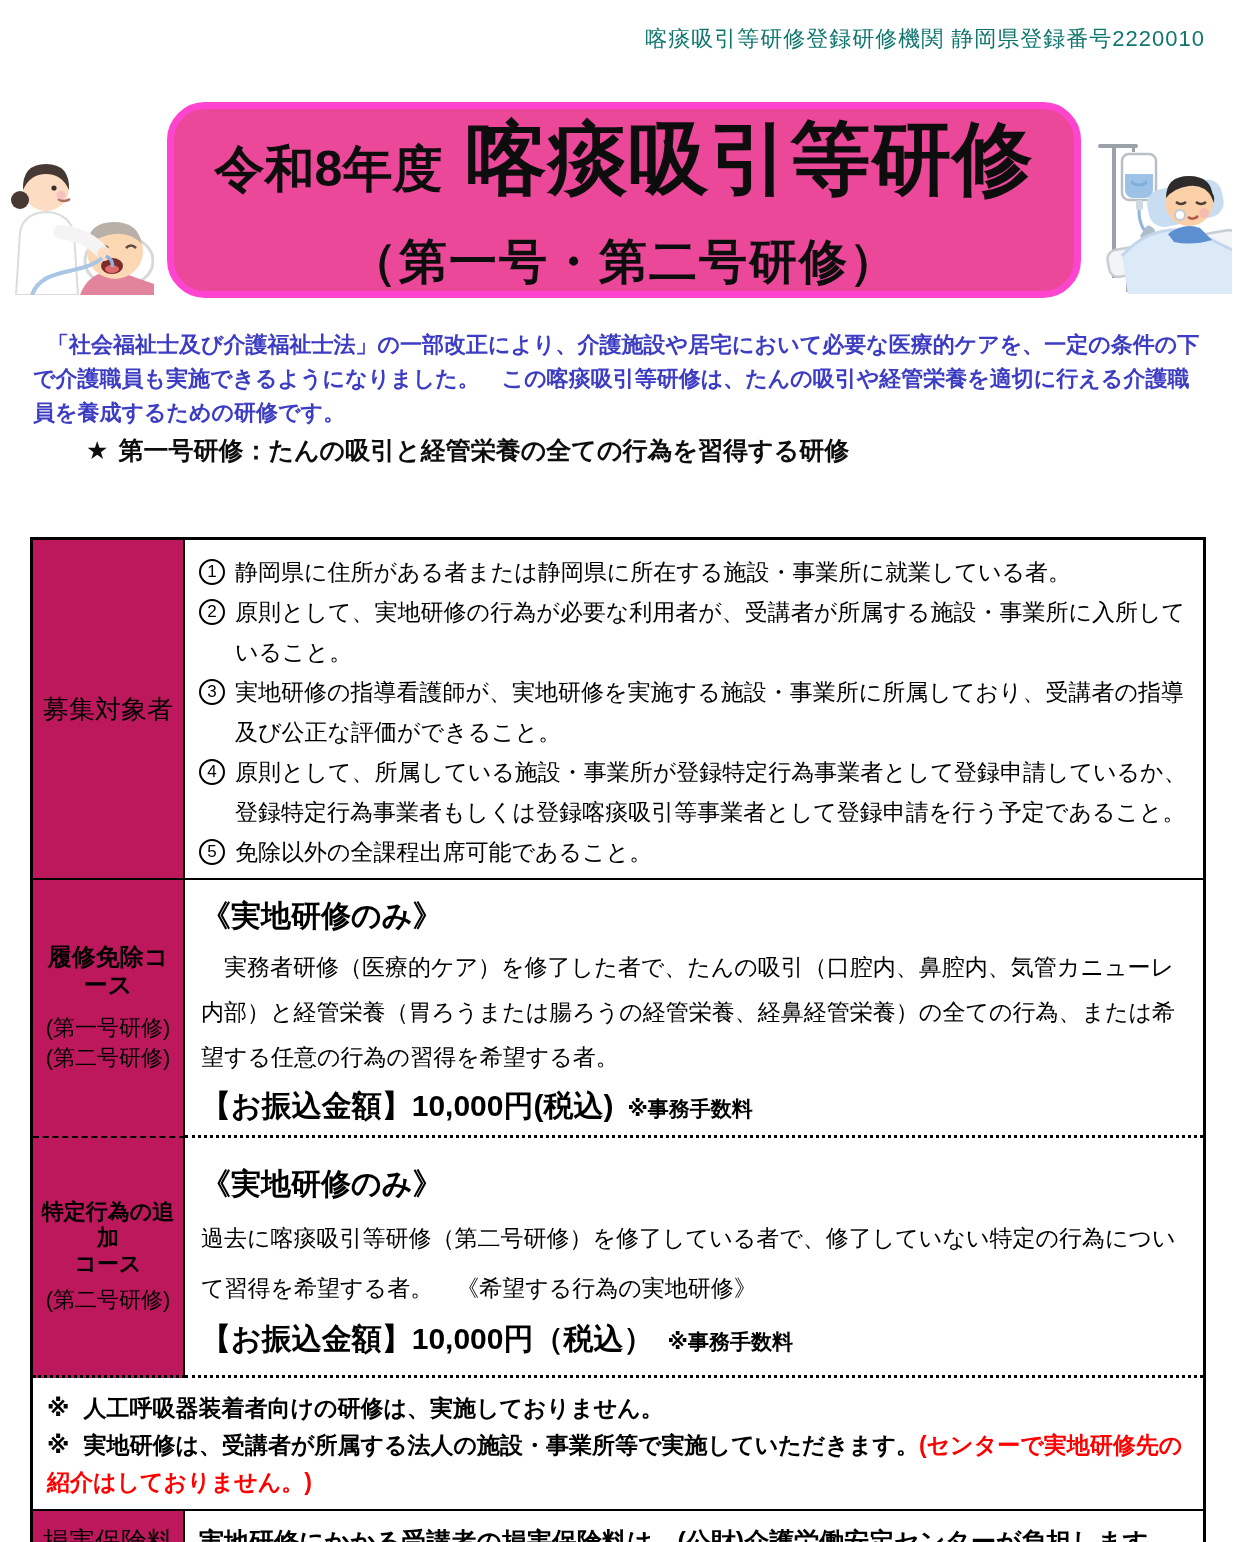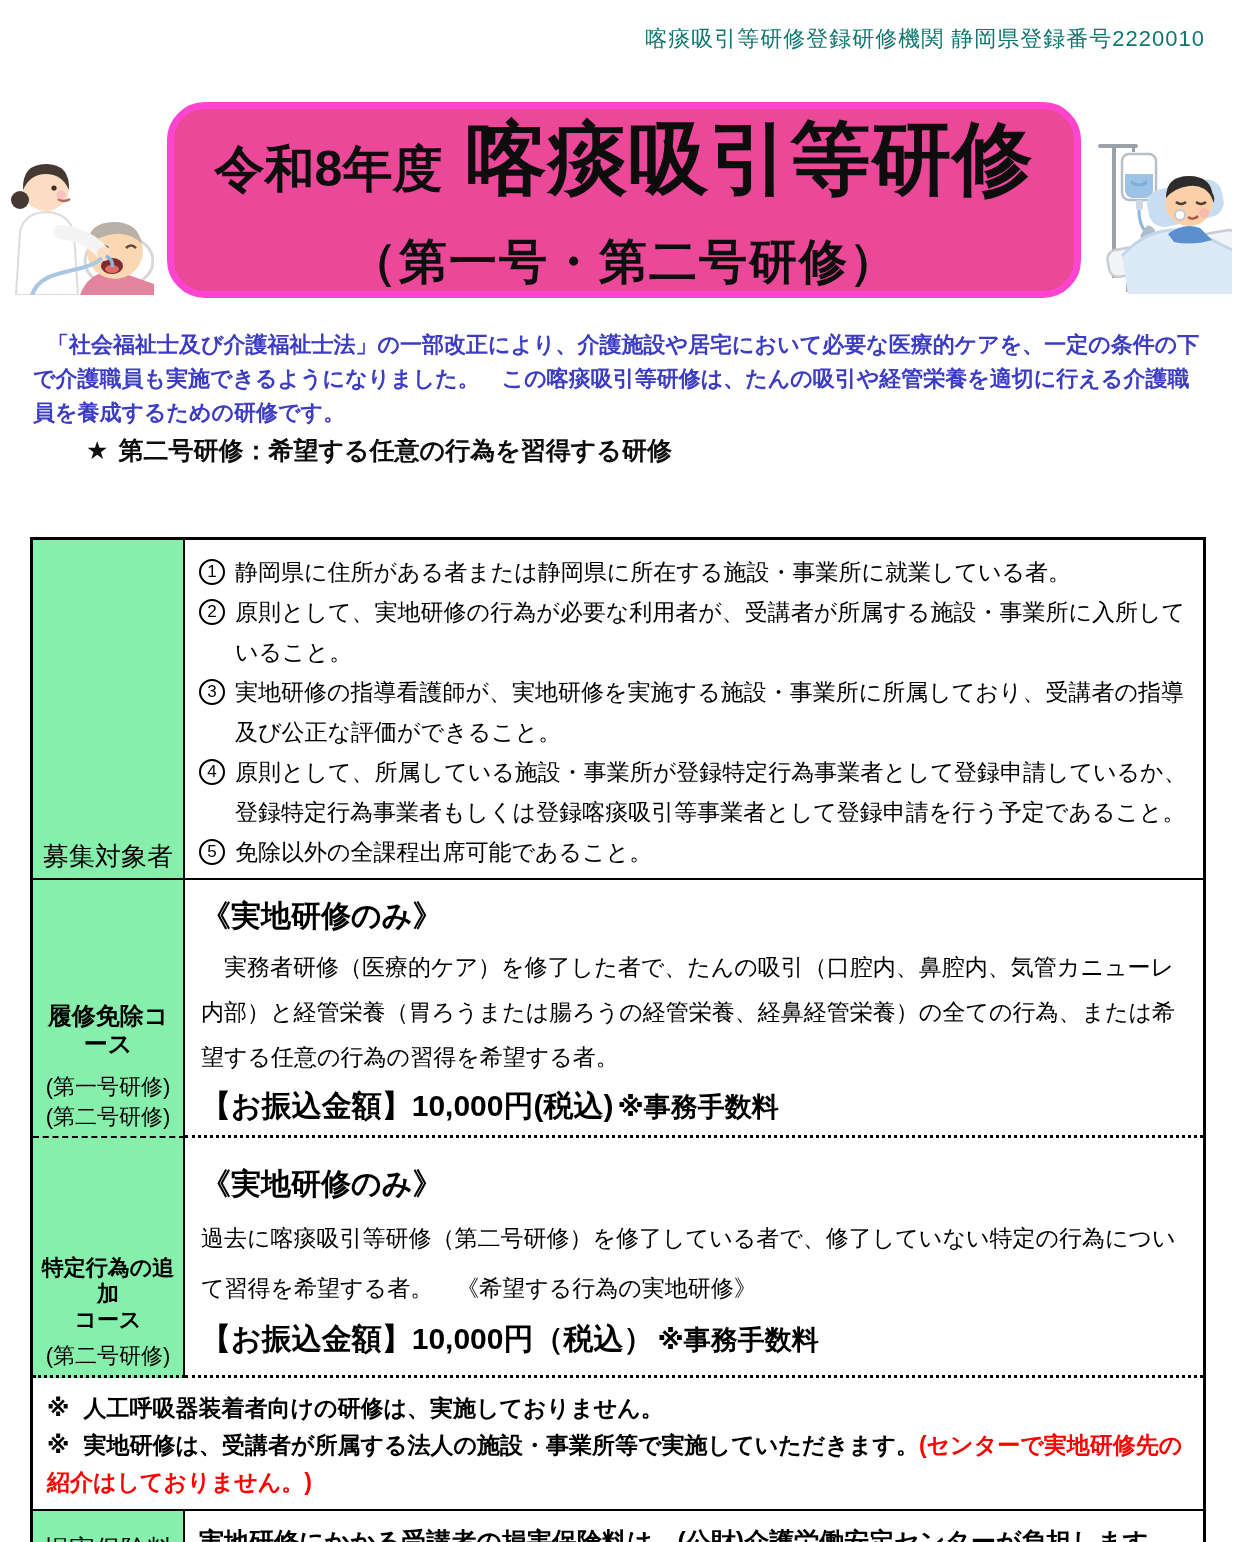--- a/index.html
+++ b/index.html
@@ -36,22 +36,22 @@
   .stars{position:absolute; left:86px; top:430px;}
   .star-line{font-size:25px; font-weight:bold; line-height:40px; color:#0d0d0d;}
   .star-glyph{margin-right:10px;}
   
   .tbl{
     position:absolute; left:30px; top:537px; width:1176px;
     border:3px solid #000; box-sizing:border-box; background:#fff;
   }
   .row{display:flex; box-sizing:border-box;}
   .lcell{
-    flex:0 0 152px; background:#86efac; border-right:2px solid #000;
-    display:flex; flex-direction:column; align-items:center; justify-content:flex-end;
+    flex:0 0 152px; background:#be185d; border-right:2px solid #000;
+    display:flex; flex-direction:column; align-items:center; justify-content:center;
     text-align:center; box-sizing:border-box; padding:4px;
   }
   .rcell{flex:1; box-sizing:border-box;}
   .fullcell{flex:1; box-sizing:border-box;}
   .row-recruit{min-height:302px; border-bottom:2px solid #000;}
   .row-exempt{min-height:203px;}
   .row-exempt .lcell{border-bottom:2px dashed #000;}
   .row-exempt .rcell{border-bottom:3px dotted #000;}
   .row-add{min-height:240px;}
   .row-add .lcell{border-bottom:3px dotted #000;}
@@ -73,21 +73,21 @@
   }
   .t-item-text{flex:1;}
   
   .course-pad{padding:10px 16px 8px 16px;}
   .course-head{font-size:30px; font-weight:bold; margin:6px 0 8px 0;}
   .course-body{font-size:23px; line-height:45px; margin:0;}
   .course-body-indent{text-indent:1em;}
   .course-body-loose{line-height:50px;}
   .price-line{margin-top:6px;}
   .price-strong{font-size:30px; font-weight:bold;}
-  .price-note{font-size:27px; font-weight:bold; margin-left:4px;}
+  .price-note{font-size:21px; font-weight:bold; margin-left:14px;}
   
   .notes-pad{padding:12px 10px 8px 14px;}
   .note-line{font-size:23px; font-weight:bold; line-height:37px;}
   .note-mark{margin-right:14px;}
   .note-red{color:#FF0000;}
   
   .simple-pad{padding:8px 14px; display:flex; flex-direction:column; justify-content:center;}
   .insurance-text{font-size:25px; font-weight:bold;}
 </style>
 </head>
@@ -155,21 +155,21 @@
     <path d="M104 66 q5 4 10 0" stroke="#4a3f38" stroke-width="2.5" fill="none"></path>
     <circle cx="112" cy="77" r="5" fill="#F4B9B0" opacity="0.85"></circle>
     <path d="M96 81 q5 4 10 -1" stroke="#b0584a" stroke-width="2.5" fill="none"></path>
     <circle cx="88" cy="79" r="5" fill="#ffffff" stroke="#c2cad2" stroke-width="2"></circle>
   </svg>
 
   <p class="intro">「社会福祉士及び介護福祉士法」の一部改正により、介護施設や居宅において必要な医療的ケアを、一定の条件の下で介護職員も実施できるようになりました。　この喀痰吸引等研修は、たんの吸引や経管栄養を適切に行える介護職員を養成するための研修です。</p>
 
   <div class="stars">
     <div class="star-line">
-      <span class="star-glyph">★</span><span>第二号研修：希望する任意の行為を習得する研修</span>
+      <span class="star-glyph">★</span><span>第一号研修：たんの吸引と経管栄養の全ての行為を習得する研修</span>
     </div>
   </div>
 
   <div class="tbl">
 
     <div class="row row-recruit">
       <div class="lcell">
         <span class="lbl-plain">募集対象者</span>
       </div>
       <div class="rcell">

